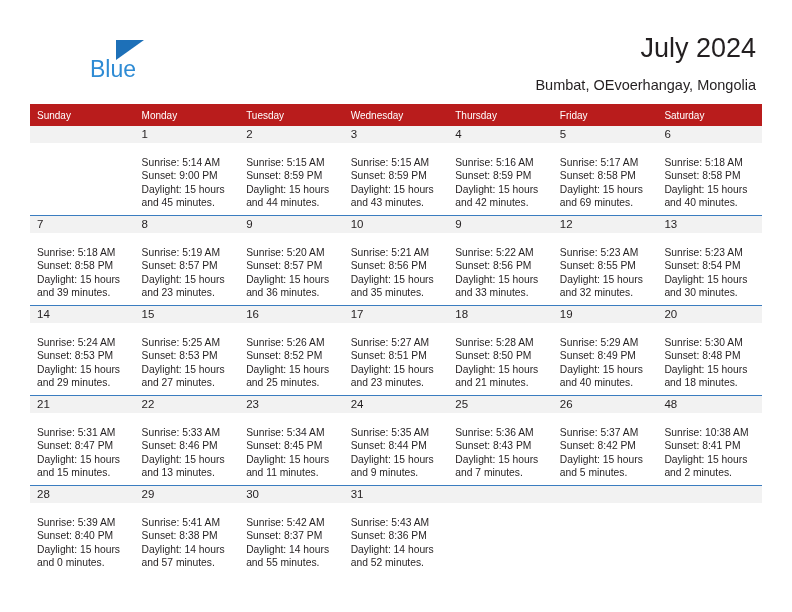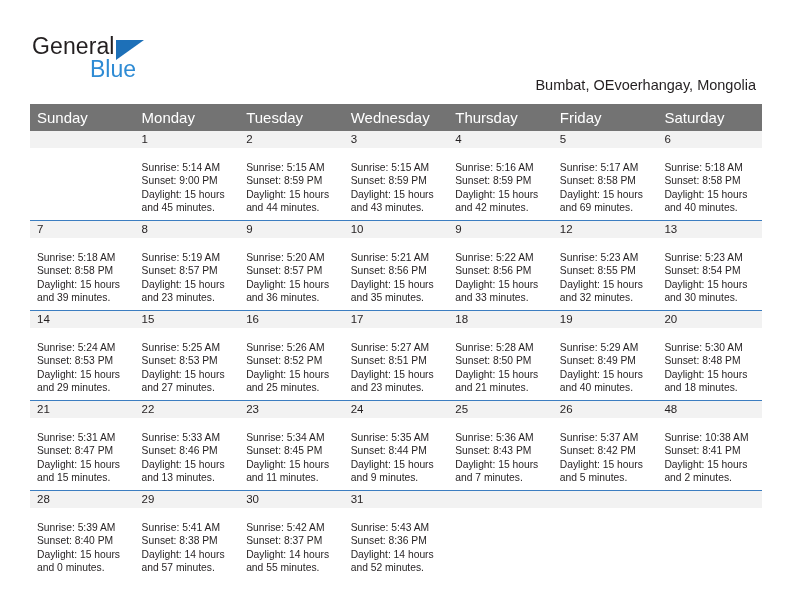--- a/index.html
+++ b/index.html
@@ -87,24 +87,24 @@
   
   .calendar {
     position: absolute;
     left: 30px;
     top: 104px;
     width: 732px;
     border-collapse: collapse;
     table-layout: fixed;
   }
   .calendar th {
-    background: #737373;
+    background: #b91c1c;
     color: #ffffff;
     font-weight: normal;
-    font-size: 15px;
+    font-size: 10px;
     text-align: left;
     padding: 5px 0 5px 7px;
     height: 12px;
     font-family: "Liberation Sans", sans-serif;
   }
   .week-row > td {
     vertical-align: top;
     padding: 0;
     border-top: 1px solid #3b7dc0;
     height: 89px;
@@ -143,25 +143,25 @@
   }
 </style>
 </head>
 <body>
 
 <div class="page">
 
   <div class="header">
 
     <div class="logo">
-      <span class="logo-general">General</span>
       <span class="logo-tri"></span>
       <span class="logo-blue">Blue</span>
     </div>
 
+    <div class="title">July 2024</div>
     <div class="subtitle">Bumbat, OEvoerhangay, Mongolia</div>
   </div>
 
   <table class="calendar">
     <thead>
       <tr>
         <th>Sunday</th>
         <th>Monday</th>
         <th>Tuesday</th>
         <th>Wednesday</th>

